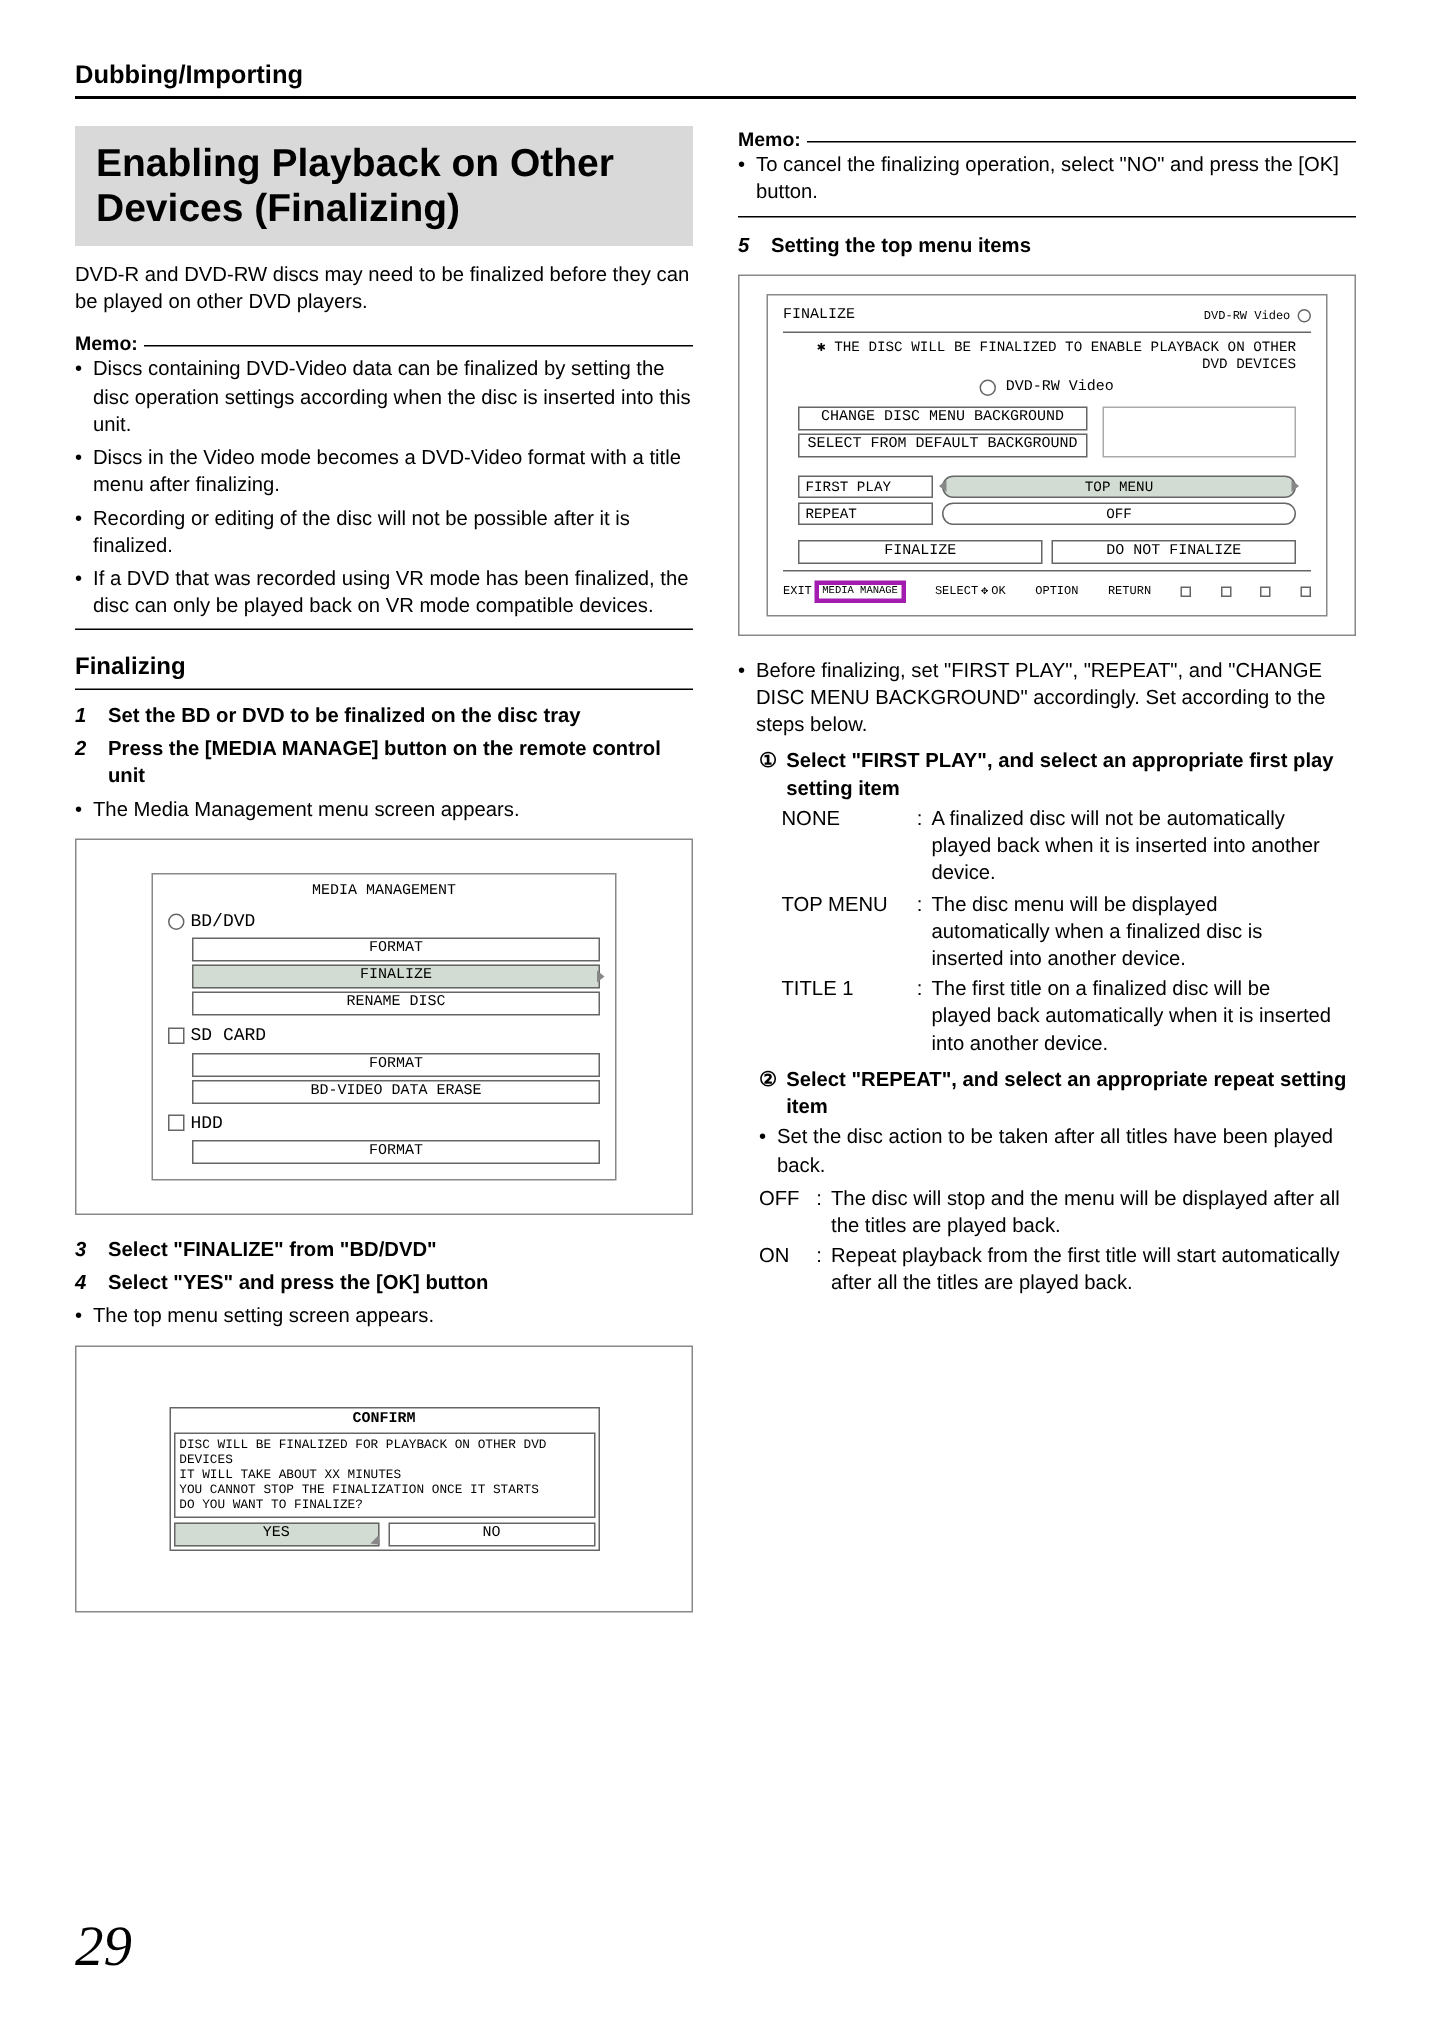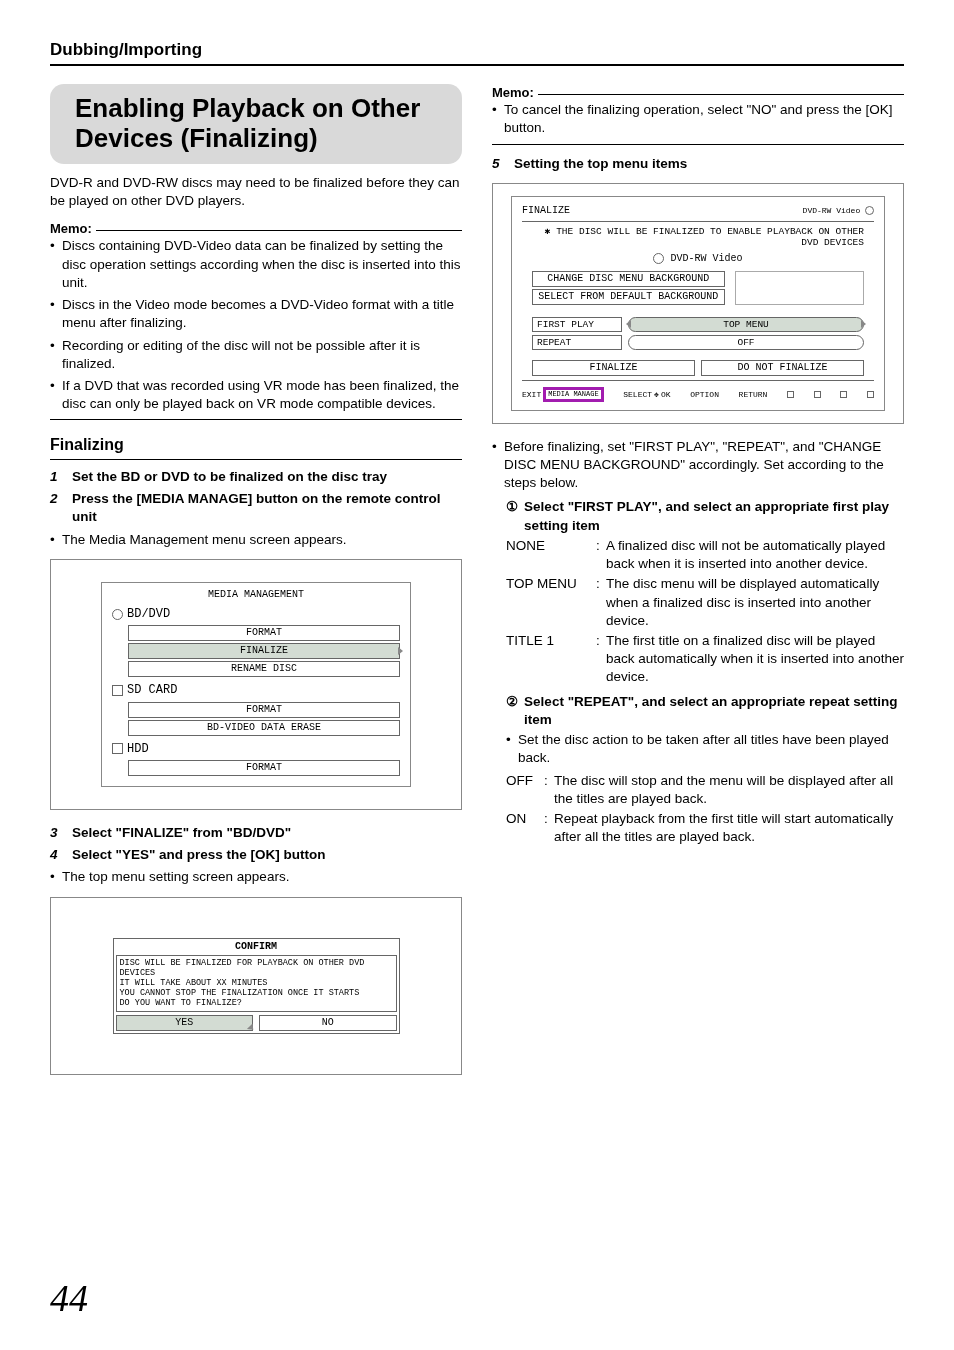--- a/index.html
+++ b/index.html
@@ -1,21 +1,21 @@
 <!DOCTYPE html>
 <html><head>
 <meta charset="utf-8">
 <style>
   * { box-sizing: border-box; margin: 0; padding: 0; }
   html, body { width: 954px; height: 1350px; font-family: Arial, Helvetica, sans-serif; color: #000; background: #fff; }
   body { padding: 40px 50px; position: relative; }
   .header-bar { border-bottom: 2px solid #000; padding-bottom: 4px; margin-bottom: 18px; font-weight: bold; font-size: 17px; }
   .columns { display: flex; gap: 30px; }
   .col { flex: 1; min-width: 0; font-size: 13.5px; line-height: 1.35; }
-  .title-box { background: #d9d9d9; padding: 10px 25px; margin-bottom: 10px; border-radius: 14px; }
+  .title-box { background: #d9d9d9; padding: 10px 14px; margin-bottom: 10px; }
   .title-box h1 { font-size: 26px; line-height: 1.15; font-weight: bold; }
   .intro { margin-bottom: 10px; }
   .memo-label { font-weight: bold; font-size: 13px; display: inline-block; padding-right: 4px; background: #fff; }
   .memo-rule { border-top: 1px solid #000; margin-top: -8px; margin-bottom: 6px; }
   .memo-bottom-rule { border-top: 1px solid #000; margin-top: 6px; margin-bottom: 10px; }
   ul.bullets { list-style: none; padding-left: 0; }
   ul.bullets > li { position: relative; padding-left: 12px; margin-bottom: 4px; }
   ul.bullets > li::before { content: "•"; position: absolute; left: 0; top: 0; }
   h2.section { font-size: 16px; font-weight: bold; border-bottom: 1.5px solid #000; padding-bottom: 3px; margin: 14px 0 8px; }
   .step { display: flex; gap: 8px; margin-bottom: 4px; }
@@ -46,21 +46,21 @@
   .finalize-value.active::before, .finalize-value.active::after { content:""; position:absolute; top:50%; transform:translateY(-50%); border-top:4px solid transparent; border-bottom:4px solid transparent; }
   .finalize-value.active::before { left:-3px; border-right:5px solid #888; }
   .finalize-value.active::after { right:-3px; border-left:5px solid #888; }
   .footer-icons { display:flex; gap:10px; align-items:center; margin-top:6px; font-size:8px; justify-content: space-between; }
   .footer-icons .pair { display:flex; gap:2px; align-items:center; }
   .small-btn { border:3px solid #a21caf; padding:0 2px; font-size:7px; }
   .square { width:7px; height:7px; border:1px solid #666; }
   .circled { display: flex; gap: 6px; margin: 6px 0 2px; padding-left: 14px; }
   .circled .n { font-weight: bold; }
   .circled .t { font-weight: bold; flex:1; }
-  .deflist { display: grid; grid-template-columns: 84px 8px 1fr; gap: 2px 4px; margin: 2px 0 6px; padding-left: 14px; }
+  .deflist { display: grid; grid-template-columns: 84px 8px 1fr; gap: 2px 4px; margin: 2px 15px 6px; padding-left: 14px; }
   .deflist .colon, .deflist2 .colon { text-align: center; }
   .deflist2 { display: grid; grid-template-columns: 32px 8px 1fr; gap: 2px 4px; margin: 2px 0 6px; padding-left: 14px; }
   .page-num { position: absolute; left: 50px; bottom: 30px; font-size: 38px; font-style: italic; font-family: Georgia, 'Times New Roman', serif; }
   .note-line { border-top: 1px solid #666; margin: 4px 0; }
   .disc-row { display:flex; align-items:center; gap:6px; justify-content:center; margin:4px 0; font-size:10px; }
   .disc-icon { width:11px; height:11px; border-radius:50%; border:1px solid #666; display:inline-block; }
   .mini-icon { width:11px; height:11px; border:1px solid #666; display:inline-block; }
   .top-note { font-size: 9.5px; text-align: right; margin-bottom: 4px; }
   .top-note::before { content: "✱ "; }
 </style>
@@ -272,13 +272,13 @@
         <div class="colon">:</div>
         <div>The disc will stop and the menu will be displayed after all the titles are played back.</div>
       <div>ON</div>
         <div class="colon">:</div>
         <div>Repeat playback from the first title will start automatically after all the titles are played back.</div>
     </div>
 
   </div>
 </div>
 
-<div class="page-num">44</div>
+<div class="page-num">29</div>
 
 </body></html>

